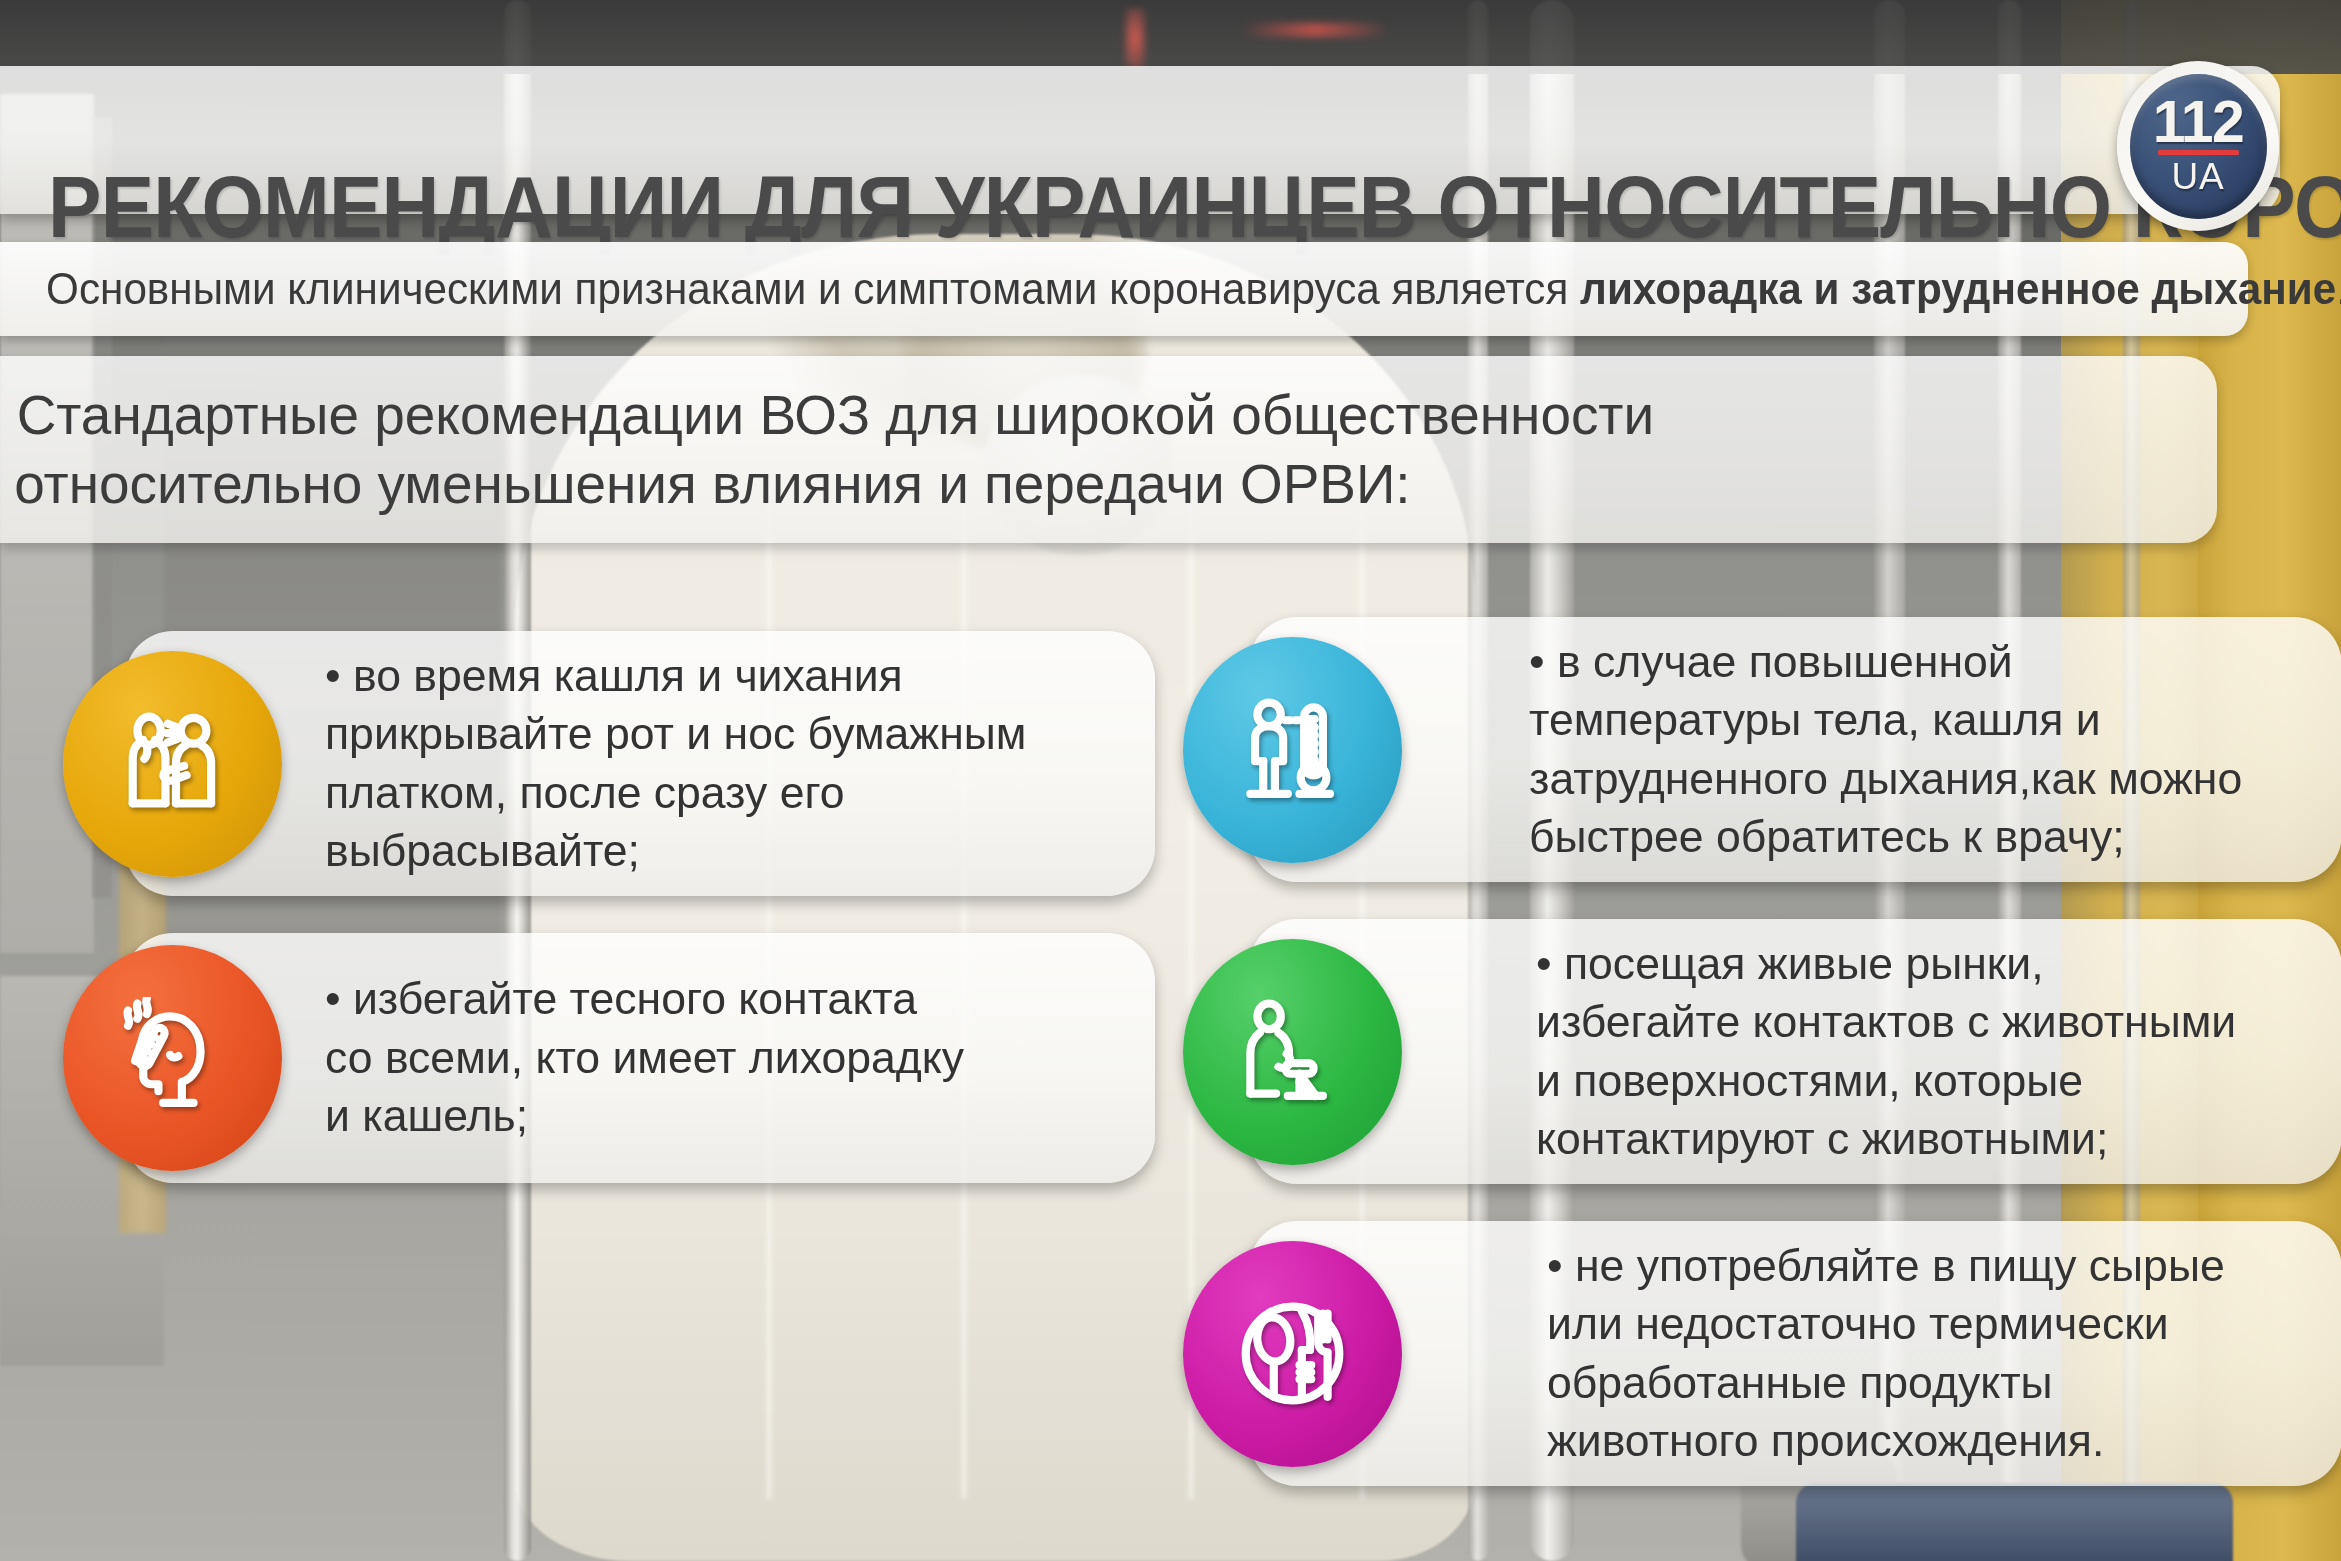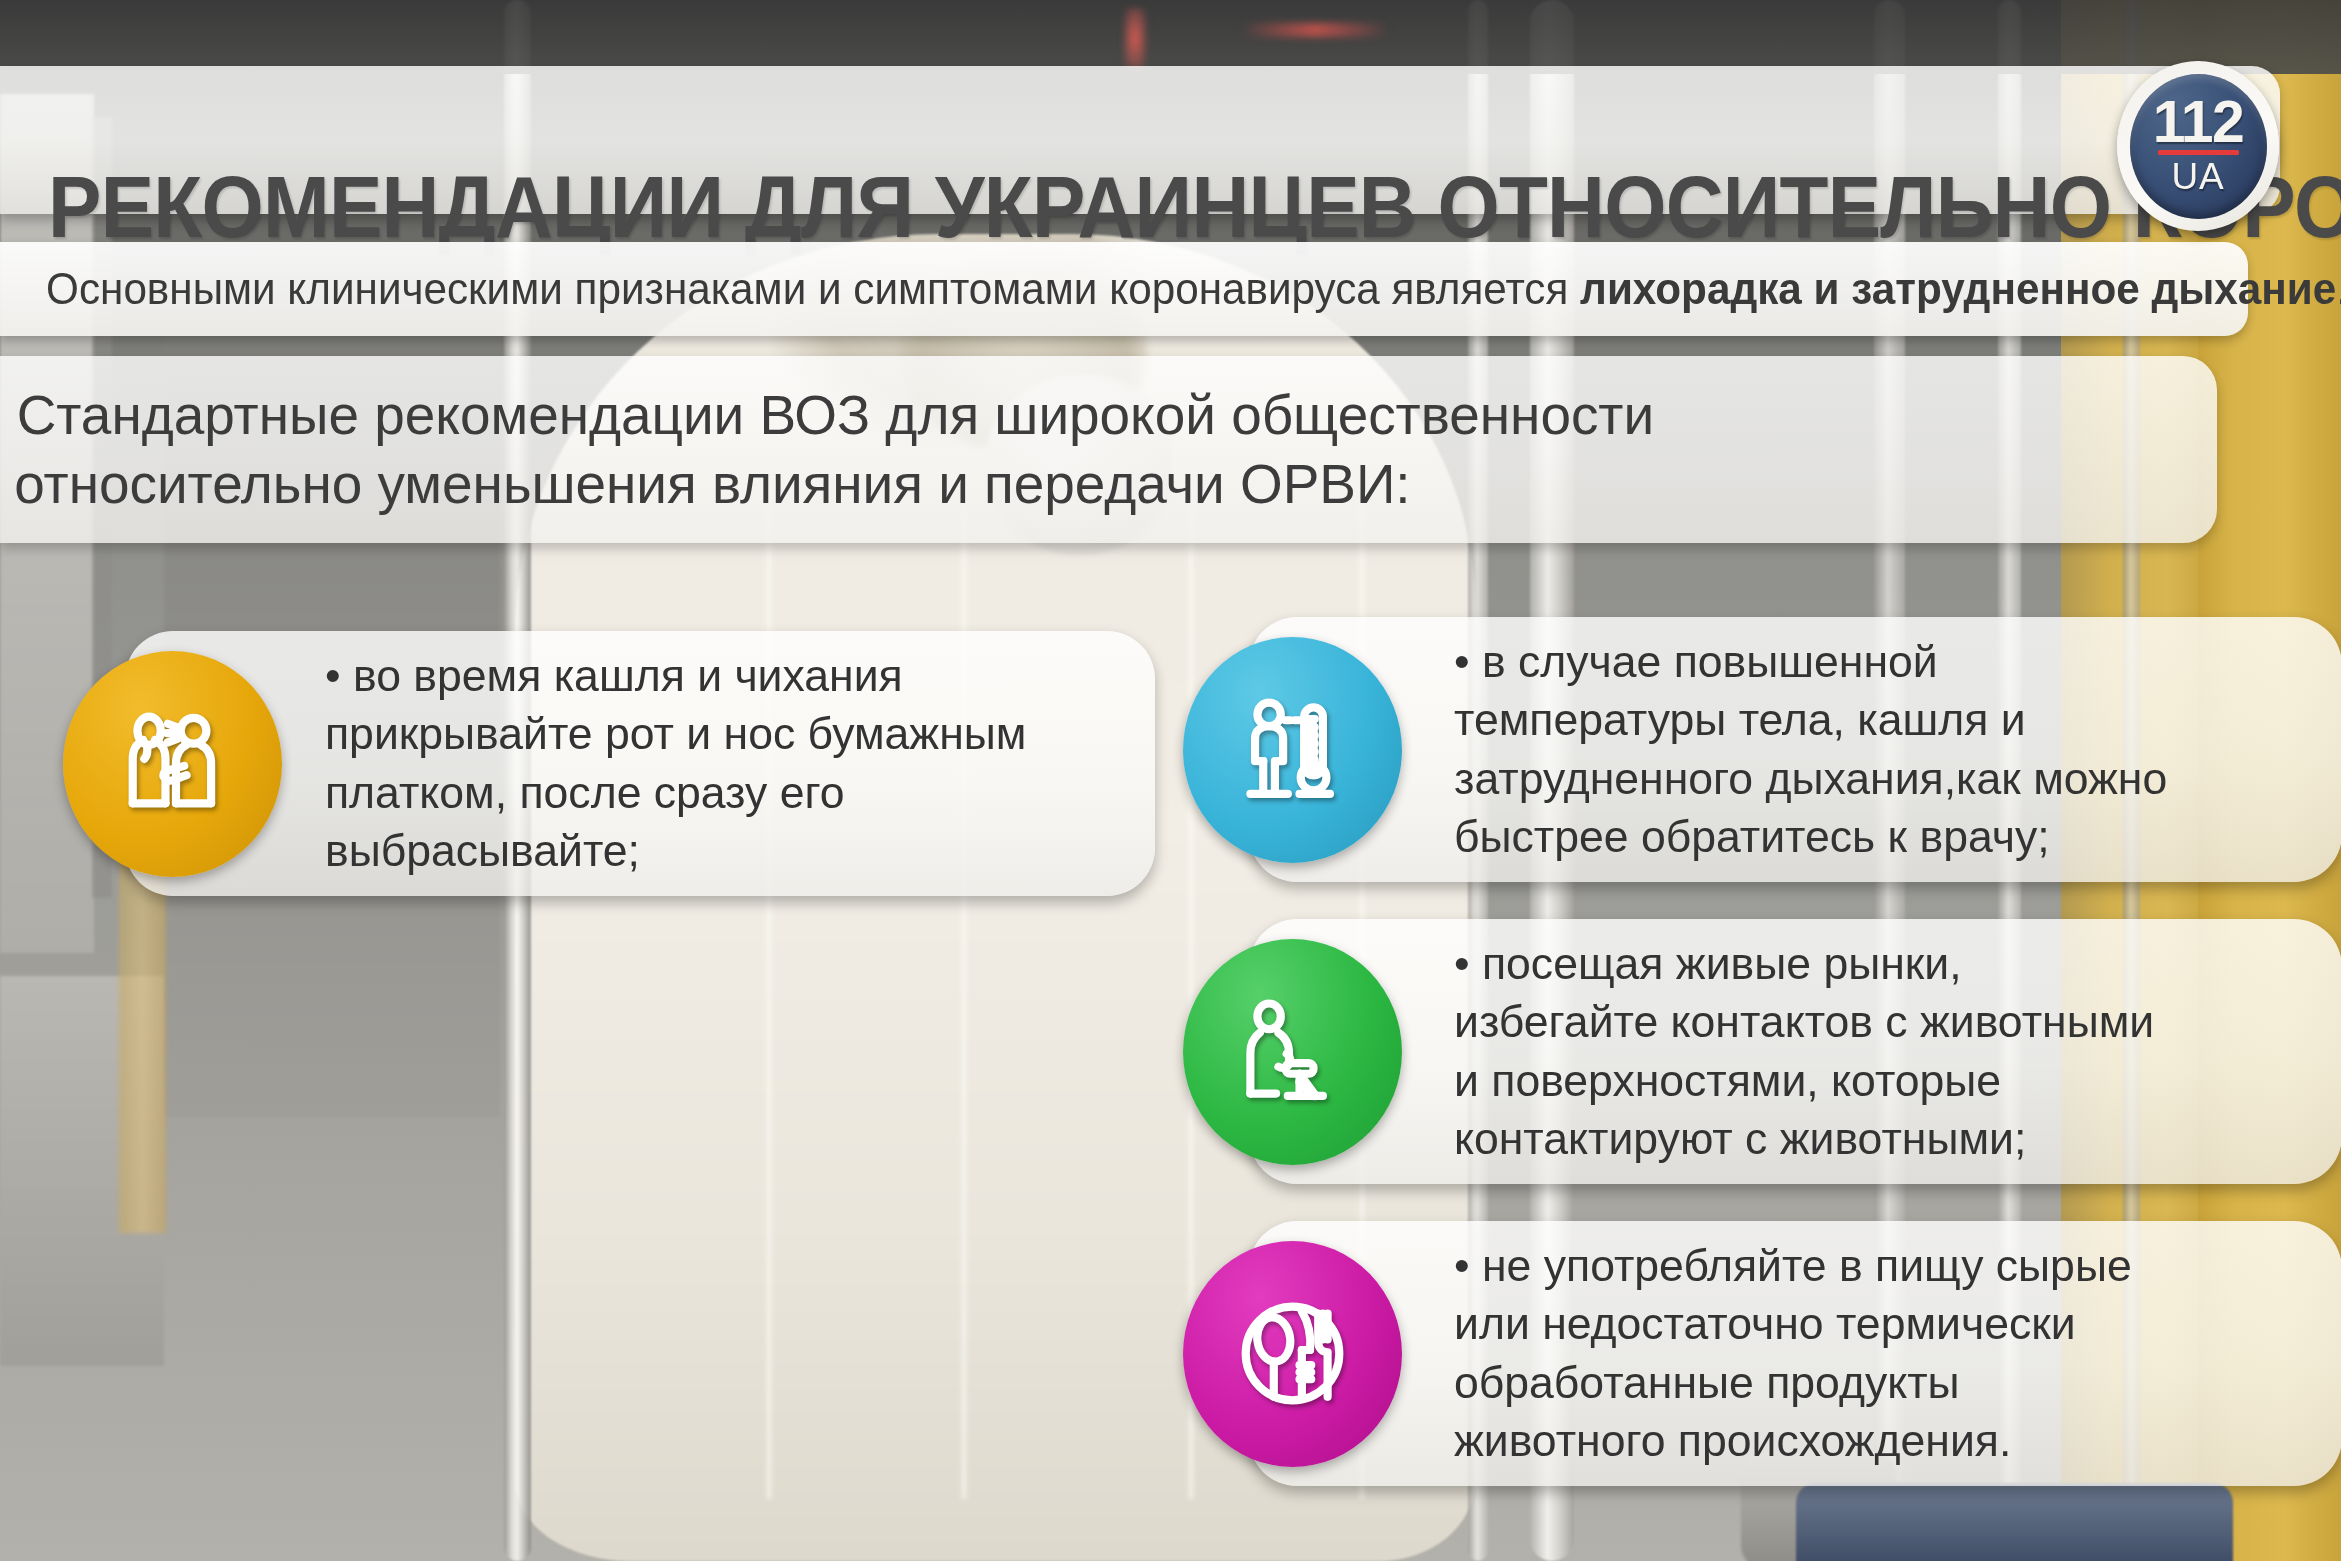--- a/index.html
+++ b/index.html
@@ -203,21 +203,21 @@
   .badge svg *{ stroke:#ffffff; fill:none; stroke-width:7; stroke-linecap:round; stroke-linejoin:round; }
 
   .card-text{
     font-family:"Liberation Sans Narrow","Liberation Sans",sans-serif;
     font-size:45px; line-height:1.30; color:#333333;
     white-space:pre-line;
     transform:scaleX(.99); transform-origin:left center;
   }
 
   
-  .col-right .card{ width:1093px; padding-left:205px; }
+  .col-right .card{ width:1093px; padding-left:205px;justify-content:center; }
   .col-right .badge{ left:-66px; }
 </style>
 </head>
 <body>
 
 <div id="bg">
   <div class="bg-base"></div>
   <div class="bg-yellow2"></div>
   <div class="bg-yellow"></div>
   <div class="pane bg-p1"></div>
@@ -286,20 +286,37 @@
         <path d="M45 24 l9 0"></path>
         <path d="M46 32 l8 -3"></path>
       </svg>
     </div>
     <div class="card-text">• во время кашля и чихания
 прикрывайте рот и нос бумажным
 платком, после сразу его
 выбрасывайте;</div>
   </div>
 
+  <div class="card card-h1">
+    <div class="badge" style="background:radial-gradient(ellipse at 35% 25%,#f4703f,#ea5526 55%,#d04315 100%)">
+      <svg viewBox="0 0 100 100">
+        <path d="M58 88 L58 70 c10 -3 16 -14 16 -26 C74 26 62 14 48 14 36 14 26 22 24 34 l-6 18 7 3 0 10 c0 4 3 7 7 7 l6 0 0 6"></path>
+        <path d="M42 88 l26 0"></path>
+        <path d="M55 48 c-3 2 -6 1 -7 -1"></path>
+        <rect x="28" y="22" width="9" height="36" rx="4.5" transform="rotate(28 32 40)"></rect>
+        <path d="M30 30 l5 2 M27 36 l5 2 M24 42 l5 2 M21 48 l5 2"></path>
+        <path d="M20 16 c3 -5 -2 -8 0 -13"></path>
+        <path d="M28 12 c3 -5 -2 -8 0 -13"></path>
+        <path d="M12 22 c3 -5 -2 -8 0 -13"></path>
+      </svg>
+    </div>
+    <div class="card-text">• избегайте тесного контакта
+со всеми, кто имеет лихорадку
+и кашель;</div>
+  </div>
 
 </div>
 
 <div class="col col-right">
 
   <div class="card card-h2">
     <div class="badge" style="background:radial-gradient(ellipse at 35% 25%,#5ec9e6,#39b4d9 55%,#2597ba 100%)">
       <svg viewBox="0 0 100 100">
         <circle cx="30" cy="20" r="10"></circle>
         <path d="M18 40 c0 -6 5 -10 12 -10 7 0 12 4 12 10 l0 20 -7 0 0 26"></path>

